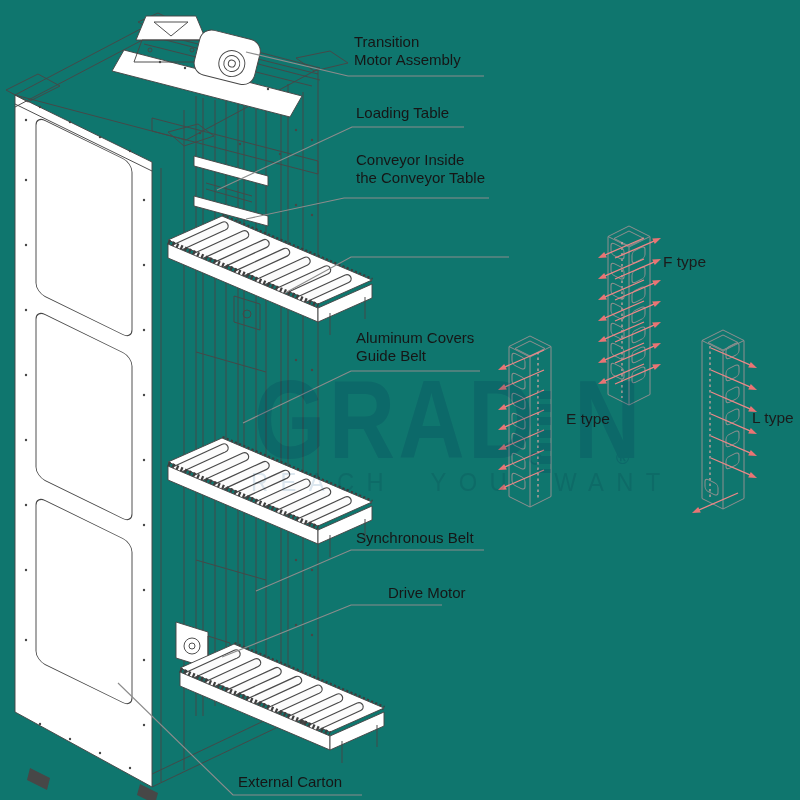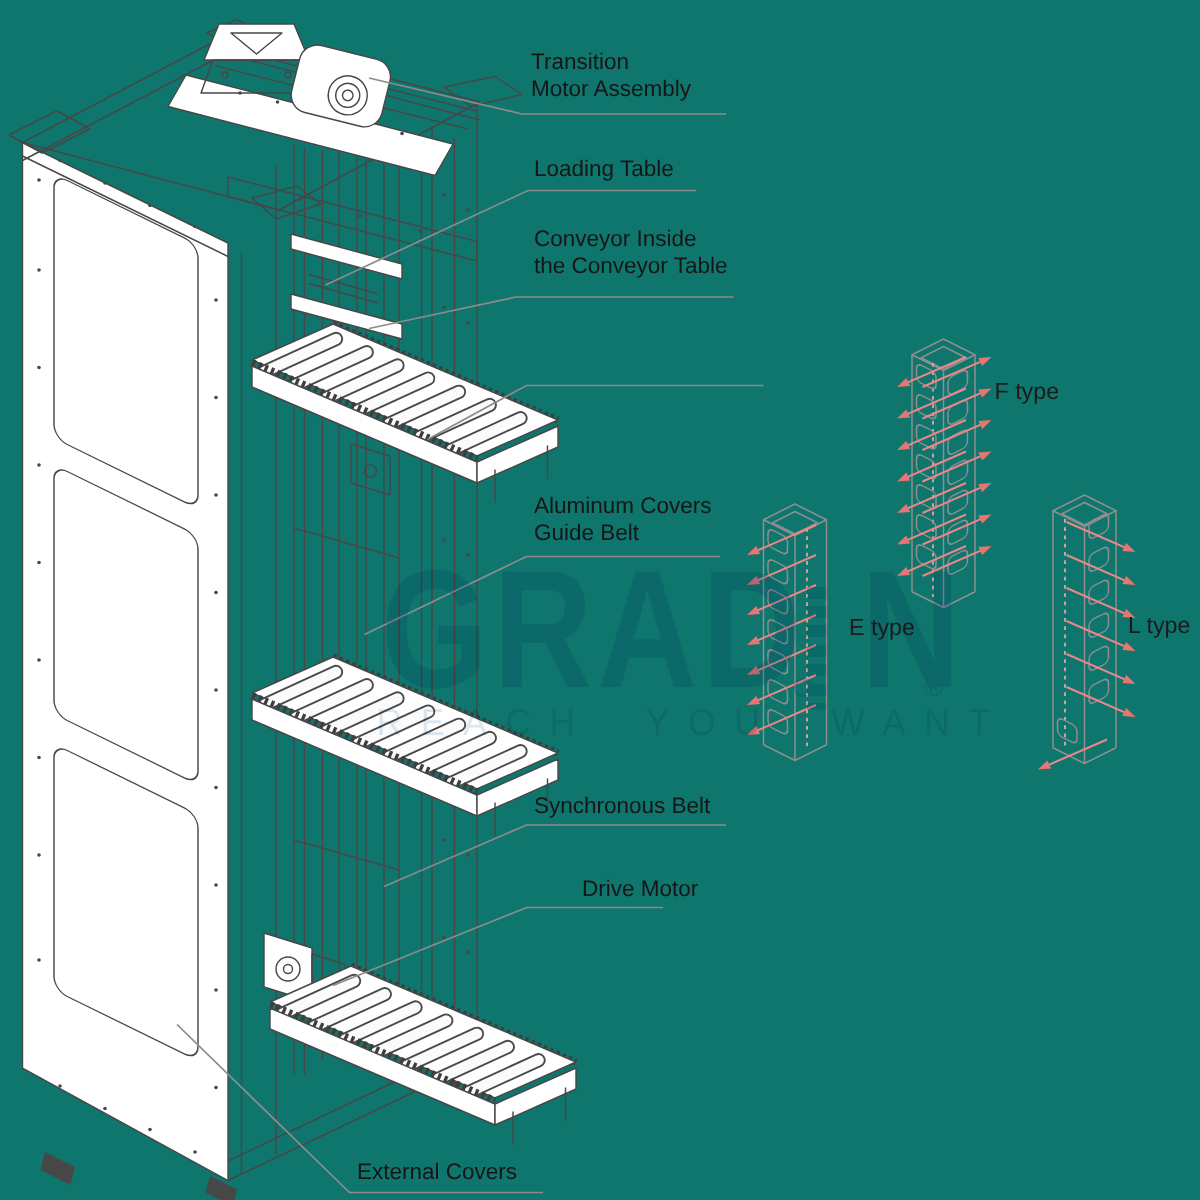--- a/index.html
+++ b/index.html
@@ -349,21 +349,21 @@
     <span>Aluminum Covers</span><br>
     <span>Guide Belt</span>
   </div>
   <div class="lbl" style="left:356px;top:529px;">
     <span>Synchronous Belt</span>
   </div>
   <div class="lbl" style="left:356px;top:584px;margin-left:32px;">
     <span>Drive Motor</span>
   </div>
   <div class="lbl" style="left:238px;top:773px;">
-    <span>External Covers</span>
+    <span>External Carton</span>
   </div>
 
   <div class="plbl" style="left:663px;top:253px;">F type</div>
   <div class="plbl" style="left:566px;top:410px;">E type</div>
   <div class="plbl" style="left:752px;top:409px;">L type</div>
 
   <div class="wm">
     <div class="wm-big wm-left">GRAD</div>
     <div class="wm-dashi"></div>
     <div class="wm-dot"></div>

